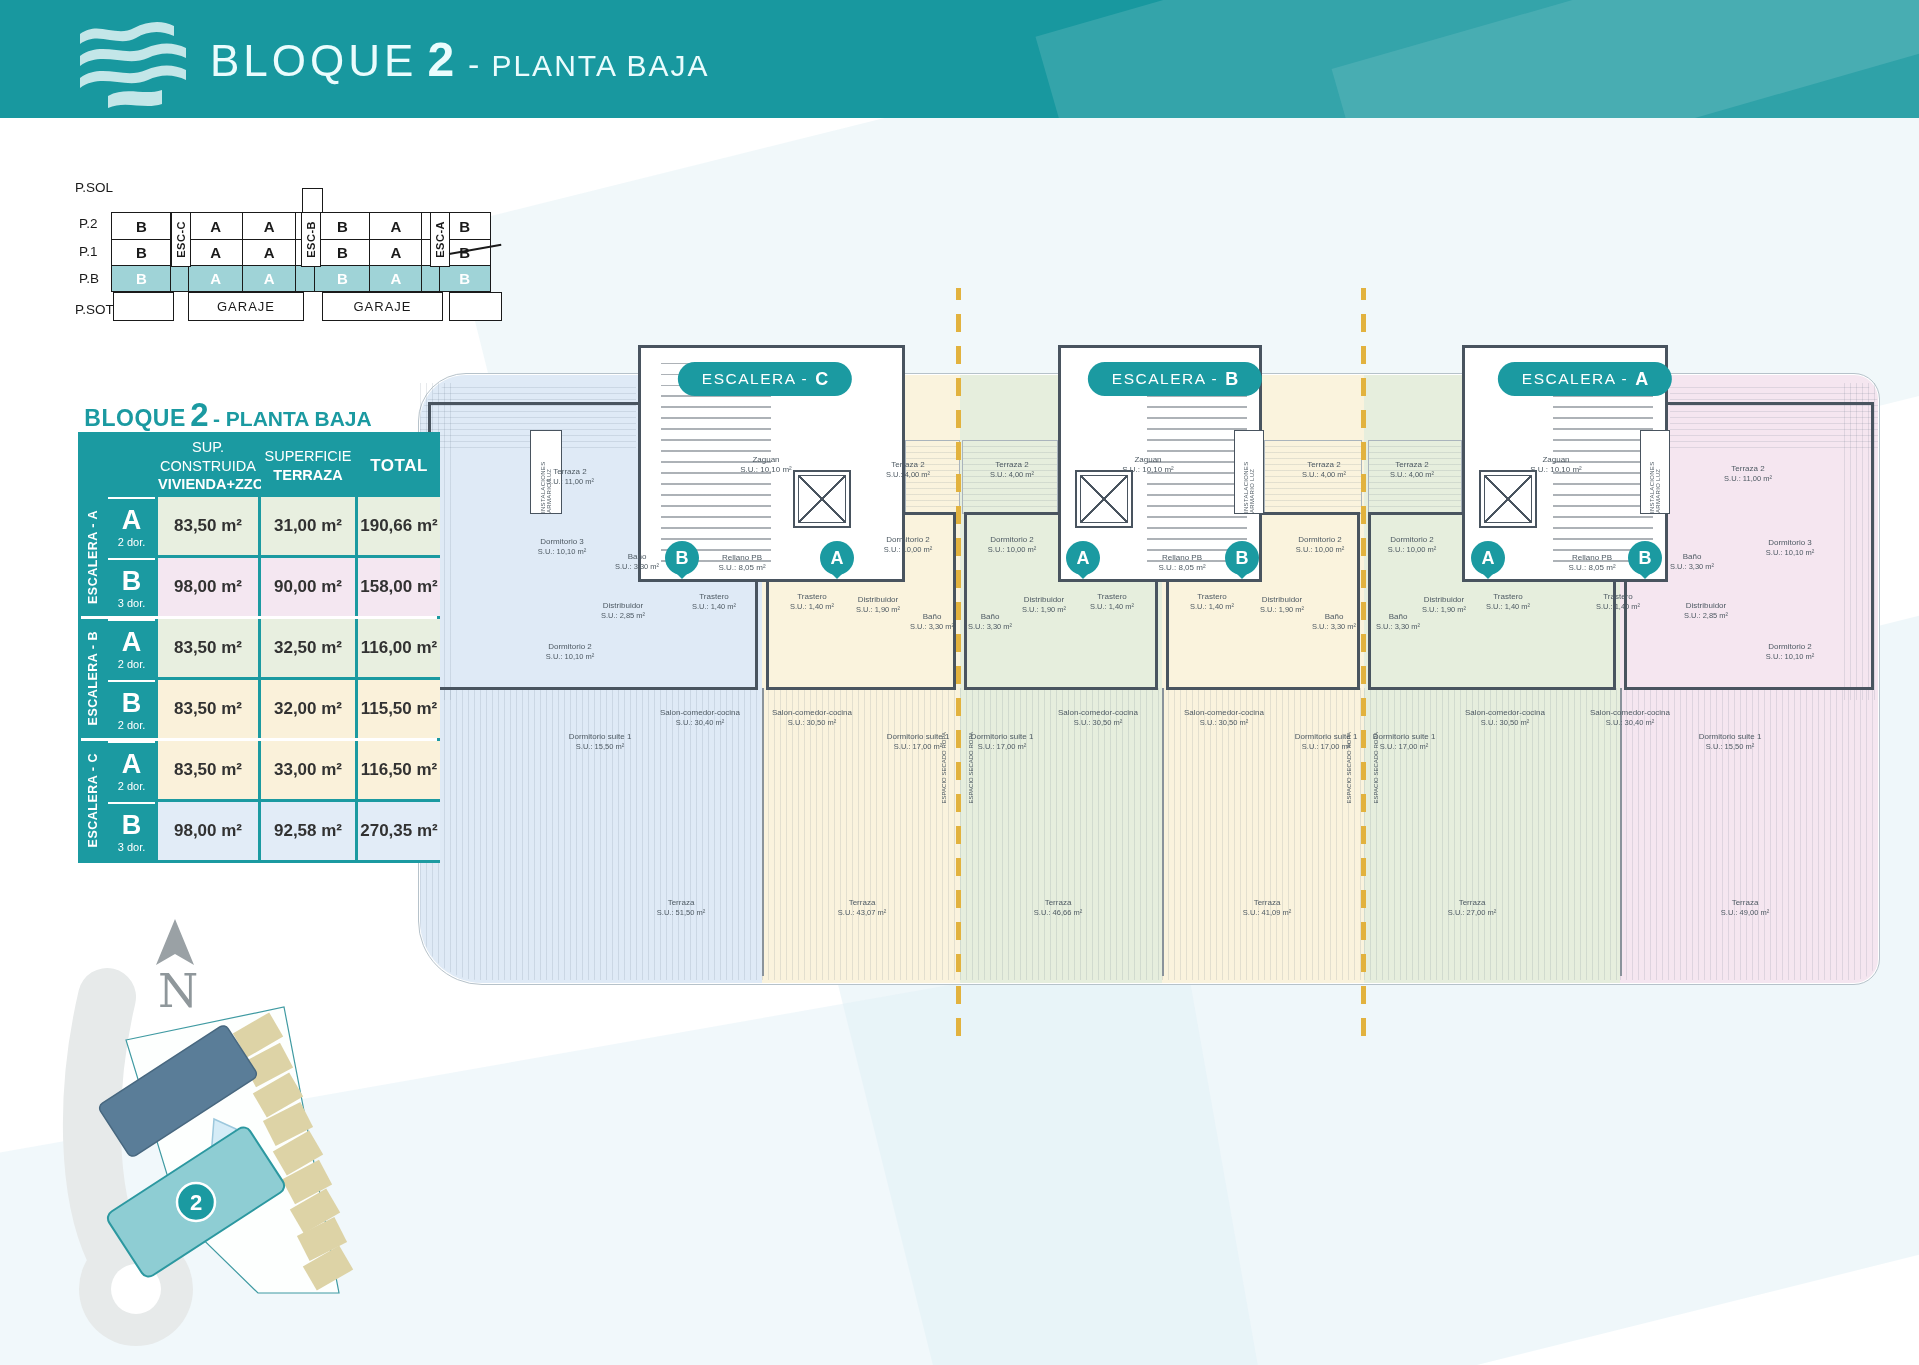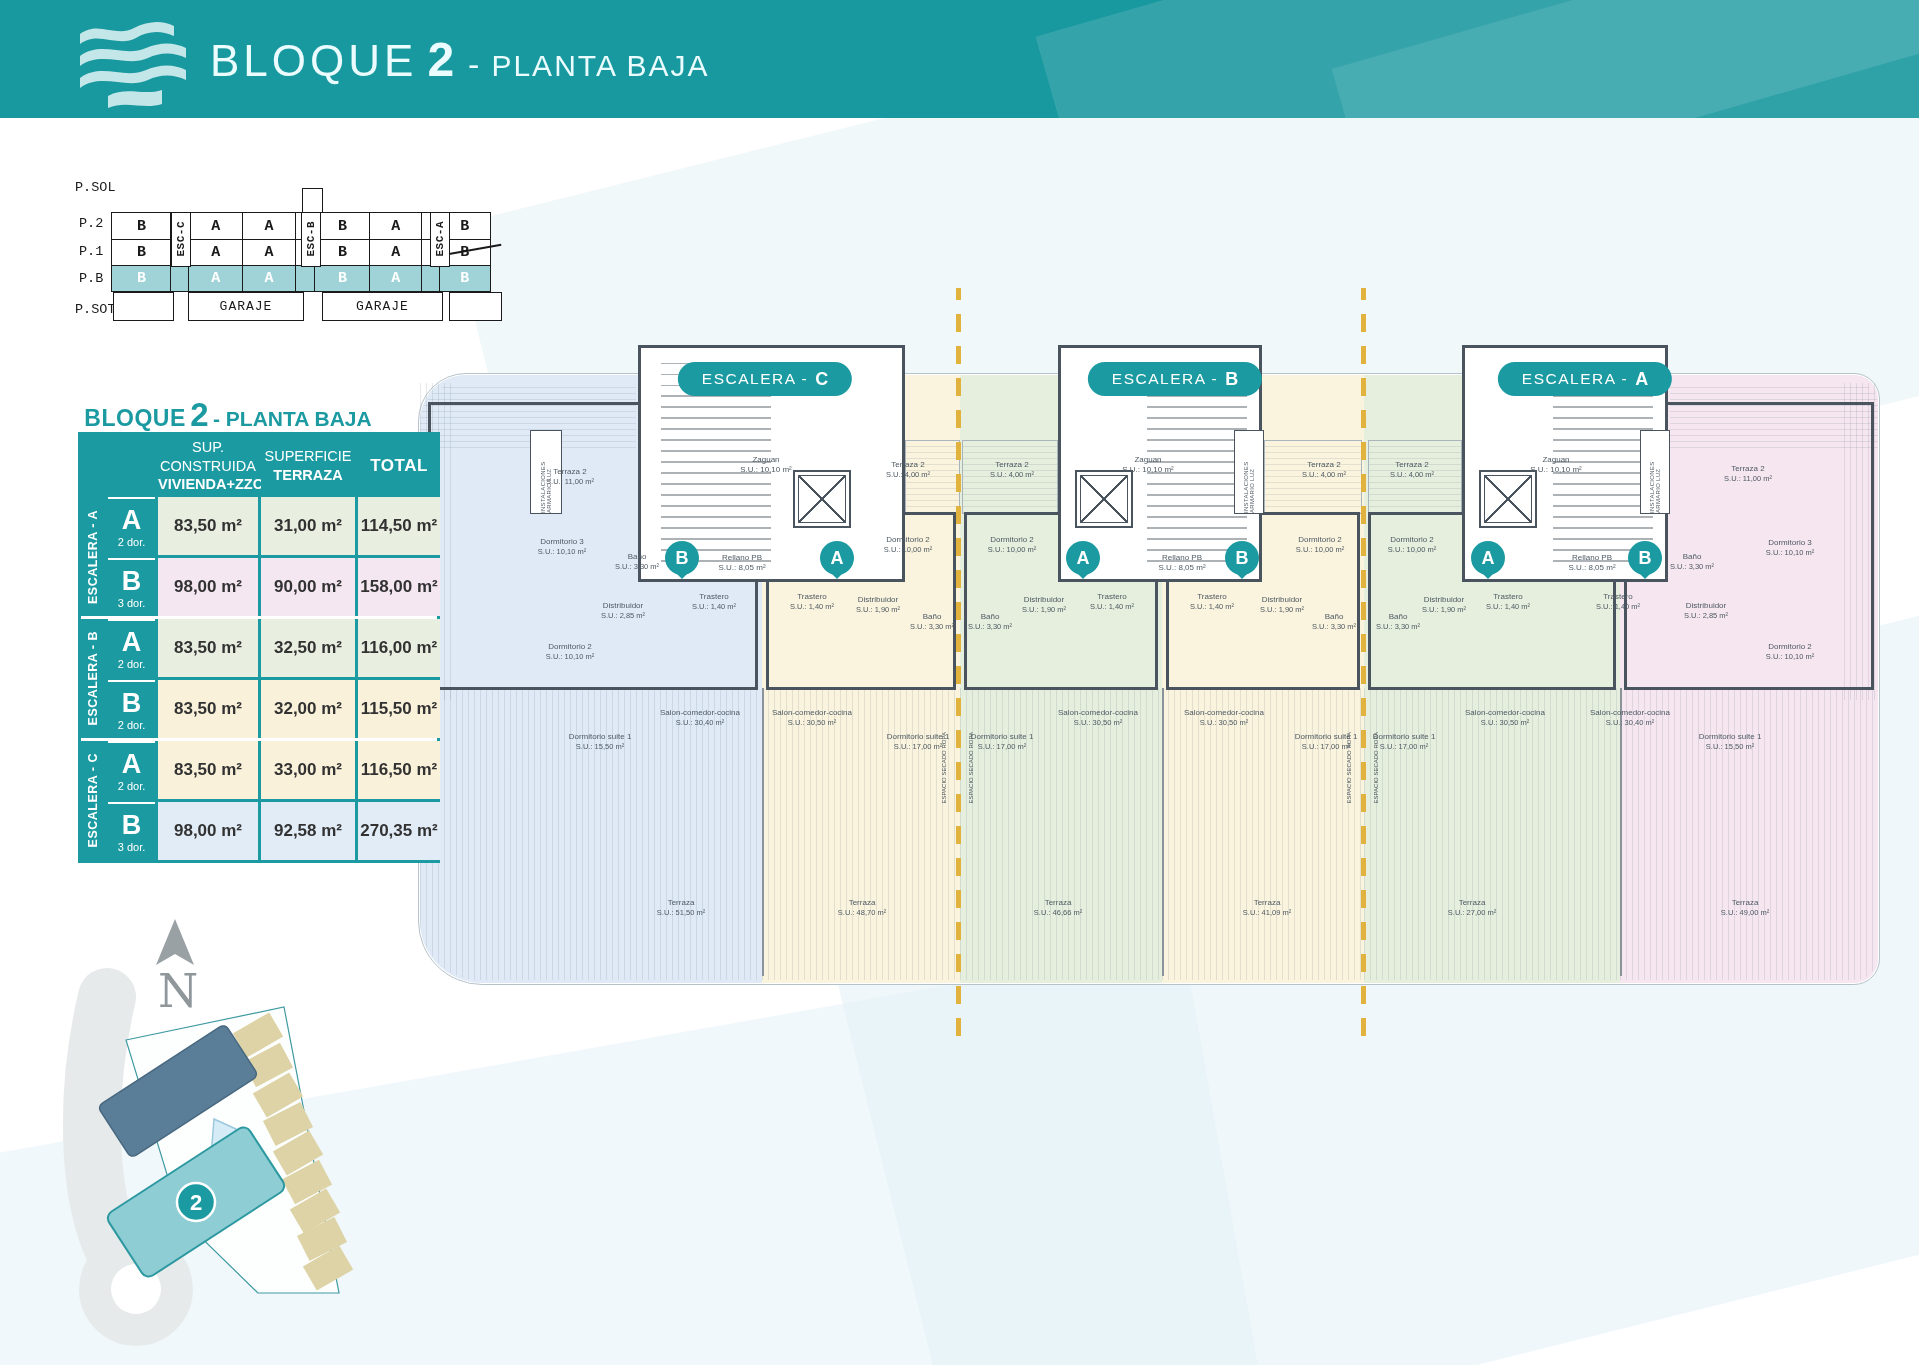--- a/index.html
+++ b/index.html
@@ -19,21 +19,21 @@
   .hsw1{left:1050px;top:-120px;width:1100px;height:260px;}
   .hsw2{left:1350px;top:-60px;width:900px;height:260px;background:rgba(255,255,255,.10);}
   .logo{left:78px;top:12px;width:110px;height:96px;}
   .htitle{left:210px;top:32px;color:#eafcfd;white-space:nowrap;z-index:3;}
   .htitle .tw{font-size:44px;font-weight:300;letter-spacing:4px;}
   .htitle .tn{font-size:48px;font-weight:700;margin-left:10px;}
   .htitle .ts{font-size:30px;font-weight:300;margin-left:12px;letter-spacing:2px;}
   .htitle .tsep{font-size:34px;font-weight:300;margin-left:14px;}
 
   
-  .sd{left:75px;top:150px;width:440px;height:185px;z-index:2;font-size:13px;color:#1a1a1a;font-family:Liberation Mono, monospace;}
+  .sd{left:75px;top:150px;width:440px;height:185px;z-index:2;font-size:13px;color:#1a1a1a;}
   .sd-flabel{position:absolute;width:36px;text-align:left;font-size:13.5px;color:#1a1a1a;}
   .sd-row{position:absolute;left:38px;display:flex;}
   .sd-cell{box-sizing:border-box;border:1.6px solid #1a1a1a;margin-left:-1.6px;height:100%;
            display:flex;align-items:center;justify-content:center;font-weight:700;font-size:15px;background:#fff;}
   .sd-pb .sd-cell{background:#9fd3d7;color:#fff;border-color:#1a1a1a;}
   .sd-escv{position:absolute;width:20px;background:#fff;border:1.6px solid #1a1a1a;box-sizing:border-box;
            display:flex;align-items:center;justify-content:center;}
   .sd-escv span{writing-mode:vertical-rl;transform:rotate(180deg);font-size:11px;font-weight:700;letter-spacing:.5px;}
   .sd-box{position:absolute;border:1.6px solid #1a1a1a;box-sizing:border-box;background:#fff;
           display:flex;align-items:center;justify-content:center;font-size:13px;letter-spacing:1px;}
@@ -215,21 +215,21 @@
       <div class="tgroup">
         <div class="tg-label">
             <span>ESCALERA - A</span>
           </div>
         <div class="tg-unit">
             <span class="ul">A</span>
             <span class="ud">2 dor.</span>
           </div>
         <div class="tcell bg-green">83,50 m²</div>
         <div class="tcell bg-green">31,00 m²</div>
-        <div class="tcell bg-green">114,50 m²</div>
+        <div class="tcell bg-green">190,66 m²</div>
         <div class="tg-unit">
             <span class="ul">B</span>
             <span class="ud">3 dor.</span>
           </div>
         <div class="tcell bg-pink">98,00 m²</div>
         <div class="tcell bg-pink">90,00 m²</div>
         <div class="tcell bg-pink">158,00 m²</div>
       </div>
 
       <div class="tgroup sep">
@@ -397,21 +397,21 @@
     <div class="rl" style="left:714px;top:602px"><span>Trastero</span><span class="ra">S.U.: 1,40 m²</span></div>
     <div class="rl" style="left:681px;top:908px"><span>Terraza</span><span class="ra">S.U.: 51,50 m²</span></div>
 
     <div class="rl" style="left:908px;top:470px"><span>Terraza 2</span><span class="ra">S.U.: 4,00 m²</span></div>
     <div class="rl" style="left:908px;top:545px"><span>Dormitorio 2</span><span class="ra">S.U.: 10,00 m²</span></div>
     <div class="rl" style="left:812px;top:602px"><span>Trastero</span><span class="ra">S.U.: 1,40 m²</span></div>
     <div class="rl" style="left:878px;top:605px"><span>Distribuidor</span><span class="ra">S.U.: 1,90 m²</span></div>
     <div class="rl" style="left:932px;top:622px"><span>Baño</span><span class="ra">S.U.: 3,30 m²</span></div>
     <div class="rl" style="left:812px;top:718px"><span>Salon-comedor-cocina</span><span class="ra">S.U.: 30,50 m²</span></div>
     <div class="rl" style="left:918px;top:742px"><span>Dormitorio suite 1</span><span class="ra">S.U.: 17,00 m²</span></div>
-    <div class="rl" style="left:862px;top:908px"><span>Terraza</span><span class="ra">S.U.: 48,70 m²</span></div>
+    <div class="rl" style="left:862px;top:908px"><span>Terraza</span><span class="ra">S.U.: 43,07 m²</span></div>
 
     <div class="rl" style="left:1012px;top:470px"><span>Terraza 2</span><span class="ra">S.U.: 4,00 m²</span></div>
     <div class="rl" style="left:1012px;top:545px"><span>Dormitorio 2</span><span class="ra">S.U.: 10,00 m²</span></div>
     <div class="rl" style="left:1112px;top:602px"><span>Trastero</span><span class="ra">S.U.: 1,40 m²</span></div>
     <div class="rl" style="left:1044px;top:605px"><span>Distribuidor</span><span class="ra">S.U.: 1,90 m²</span></div>
     <div class="rl" style="left:990px;top:622px"><span>Baño</span><span class="ra">S.U.: 3,30 m²</span></div>
     <div class="rl" style="left:1098px;top:718px"><span>Salon-comedor-cocina</span><span class="ra">S.U.: 30,50 m²</span></div>
     <div class="rl" style="left:1002px;top:742px"><span>Dormitorio suite 1</span><span class="ra">S.U.: 17,00 m²</span></div>
     <div class="rl" style="left:1058px;top:908px"><span>Terraza</span><span class="ra">S.U.: 46,66 m²</span></div>
 

